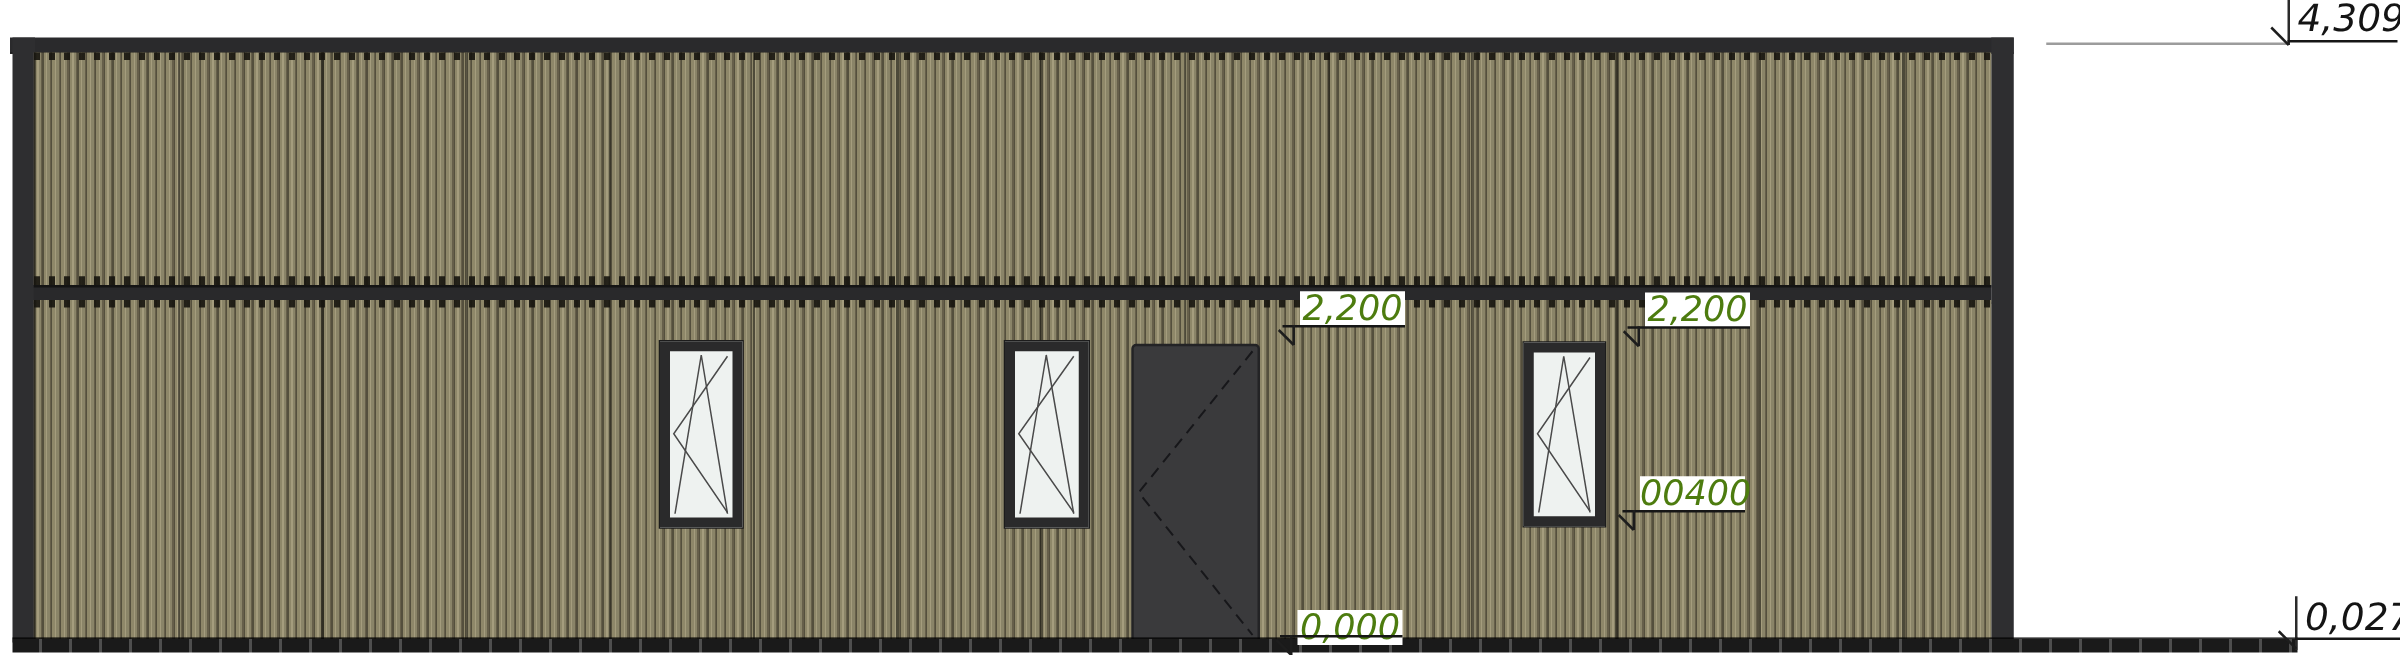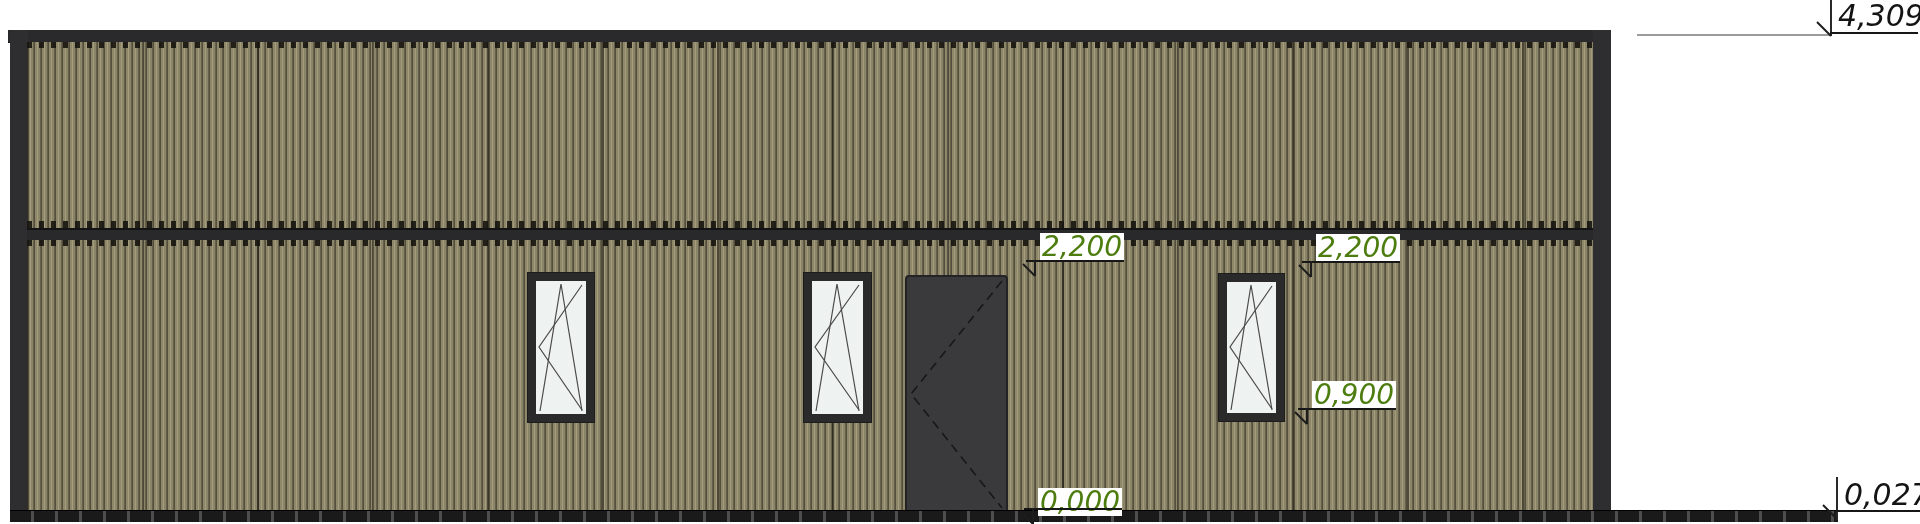--- a/index.html
+++ b/index.html
@@ -133,21 +133,21 @@
   <div>
     <div class="abs lvl-box" style="left:1316px;top:234px;">2,200</div>
     <div class="abs dim-underline" style="left:1302px;top:261px;width:98px;"></div>
     <svg class="abs tick-svg" style="left:1297px;top:260px;" width="18" height="18">
       <line x1="14" y1="1" x2="14" y2="17"></line>
         <line x1="14" y1="17" x2="2" y2="5"></line>
     </svg>
   </div>
 
   <div>
-    <div class="abs lvl-box" style="left:1312px;top:381px;">0,900</div>
+    <div class="abs lvl-box" style="left:1312px;top:381px;">00400</div>
     <div class="abs dim-underline" style="left:1298px;top:408px;width:98px;"></div>
     <svg class="abs tick-svg" style="left:1293px;top:407px;" width="18" height="18">
       <line x1="14" y1="1" x2="14" y2="17"></line>
         <line x1="14" y1="17" x2="2" y2="5"></line>
     </svg>
   </div>
 
   <div>
     <div class="abs lvl-box" style="left:1038px;top:488px;">0,000</div>
     <div class="abs dim-underline" style="left:1024px;top:508px;width:98px;"></div>

